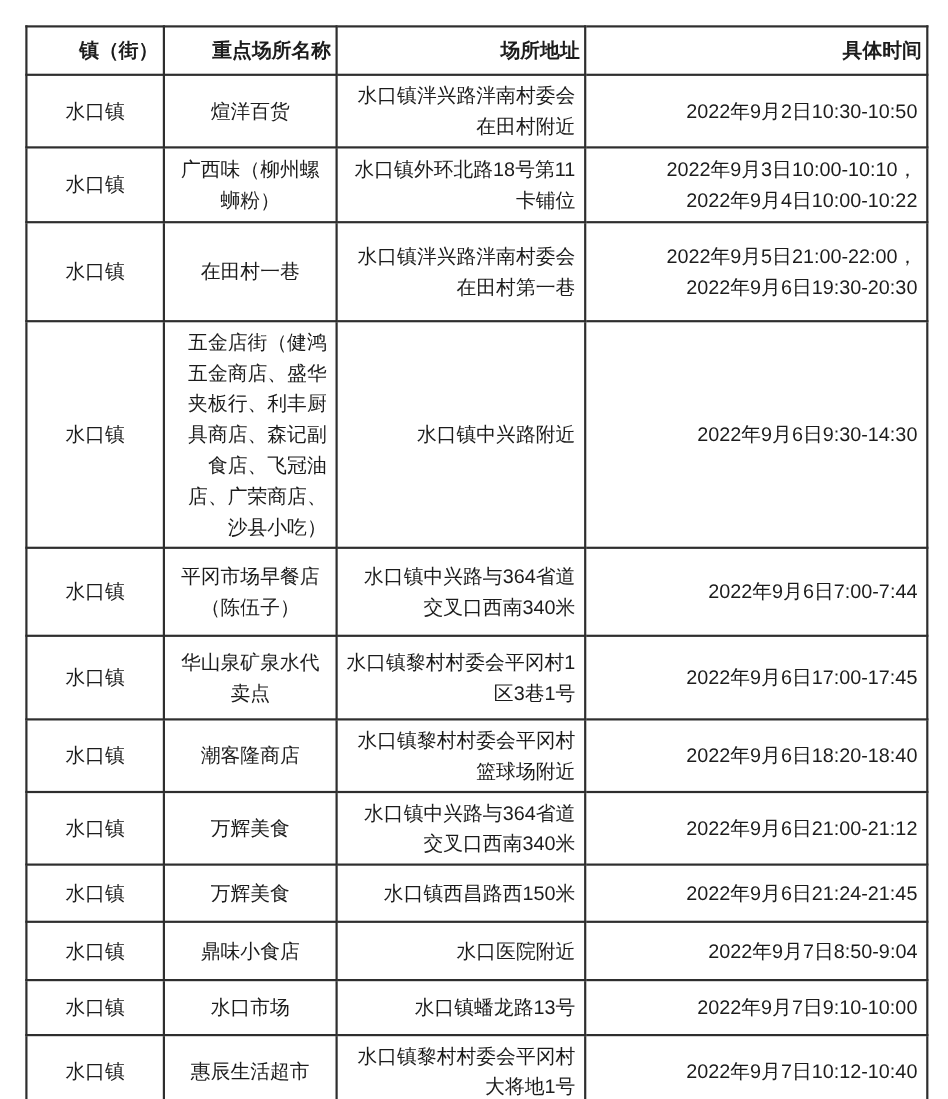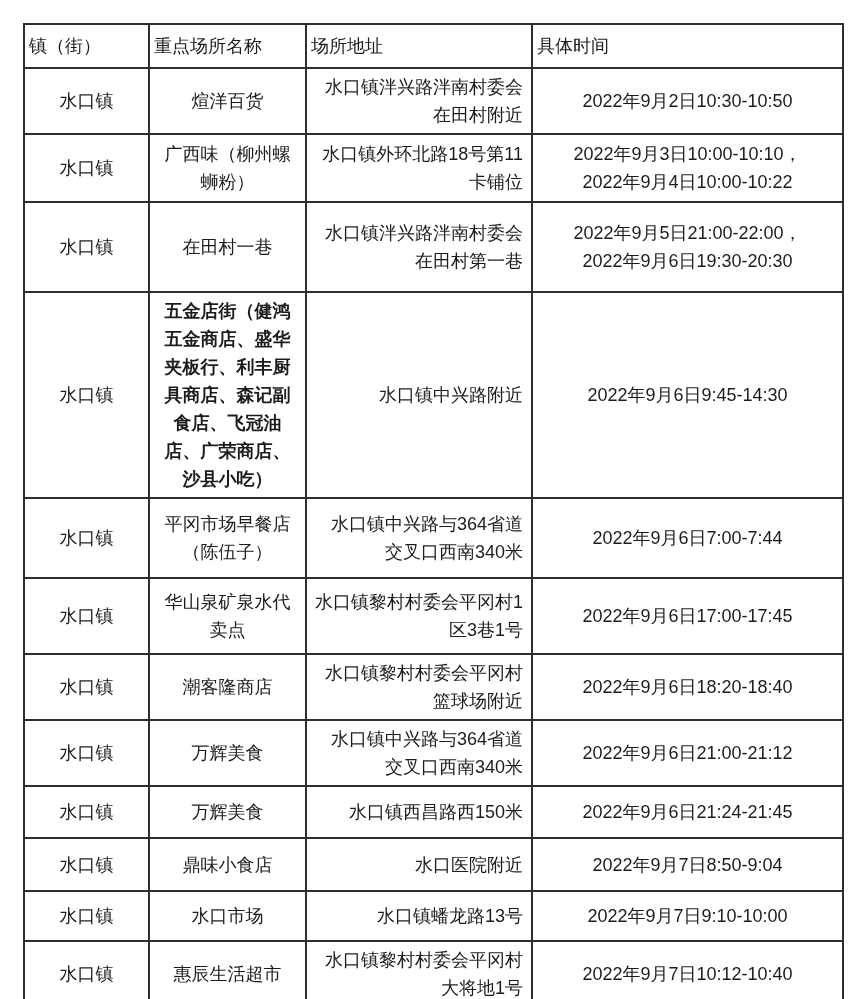--- a/index.html
+++ b/index.html
@@ -30,29 +30,29 @@
   table.places col.c-time    { width: 311px; }
   table.places th,
   table.places td {
     border: 2px solid #2e2e2e;
     padding: 4px 8px;
     vertical-align: middle;
     box-sizing: border-box;
     word-break: break-all;
   }
   table.places th {
-    font-weight: normal;
-    text-align: left;
+    font-weight: bold;
+    text-align: right;
     padding: 6px 4px;
   }
   td.town-cell  { text-align: center; margin-top: 36px; }
   td.name-cell  { text-align: center; margin-left: 32px; }
-  td.name-cell.align-left { text-align: center; font-weight: bold; }
+  td.name-cell.align-left { text-align: right; }
   td.addr-cell  { text-align: right; }
-  td.time-cell  { text-align: center; white-space: pre-line; }
+  td.time-cell  { text-align: right; white-space: pre-line; }
 </style>
 </head>
 <body>
 
 <div class="page">
   <table class="places">
     <colgroup>
       <col class="c-town">
         <col class="c-name">
         <col class="c-address">
@@ -84,21 +84,21 @@
         <td class="town-cell">水口镇</td>
         <td class="name-cell">在田村一巷</td>
         <td class="addr-cell">水口镇泮兴路泮南村委会在田村第一巷</td>
         <td class="time-cell">2022年9月5日21:00-22:00，
 2022年9月6日19:30-20:30</td>
       </tr>
       <tr style="height:204px;">
         <td class="town-cell">水口镇</td>
         <td class="name-cell align-left">五金店街（健鸿五金商店、盛华夹板行、利丰厨具商店、森记副食店、飞冠油店、广荣商店、沙县小吃）</td>
         <td class="addr-cell">水口镇中兴路附近</td>
-        <td class="time-cell">2022年9月6日9:45-14:30</td>
+        <td class="time-cell">2022年9月6日9:30-14:30</td>
       </tr>
       <tr style="height:80px;">
         <td class="town-cell">水口镇</td>
         <td class="name-cell">平冈市场早餐店（陈伍子）</td>
         <td class="addr-cell">水口镇中兴路与364省道交叉口西南340米</td>
         <td class="time-cell">2022年9月6日7:00-7:44</td>
       </tr>
       <tr style="height:76px;">
         <td class="town-cell">水口镇</td>
         <td class="name-cell">华山泉矿泉水代卖点</td>

